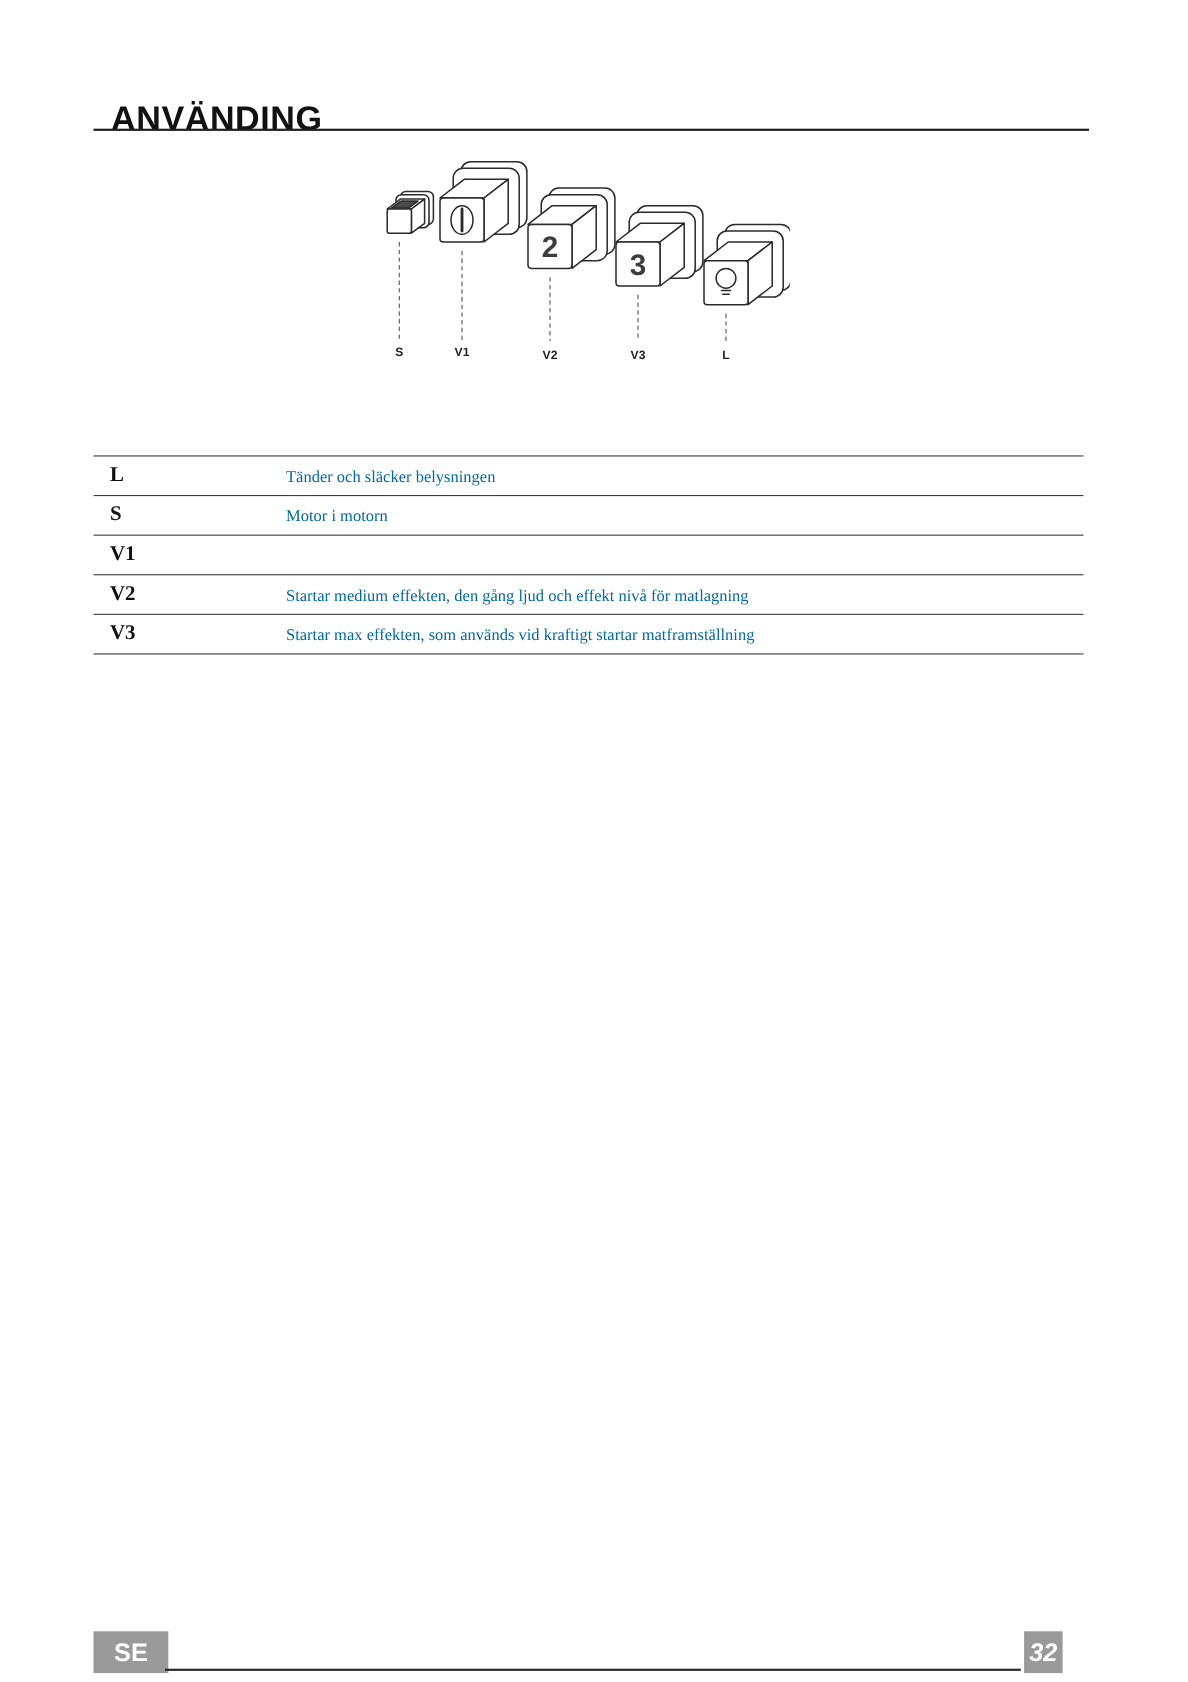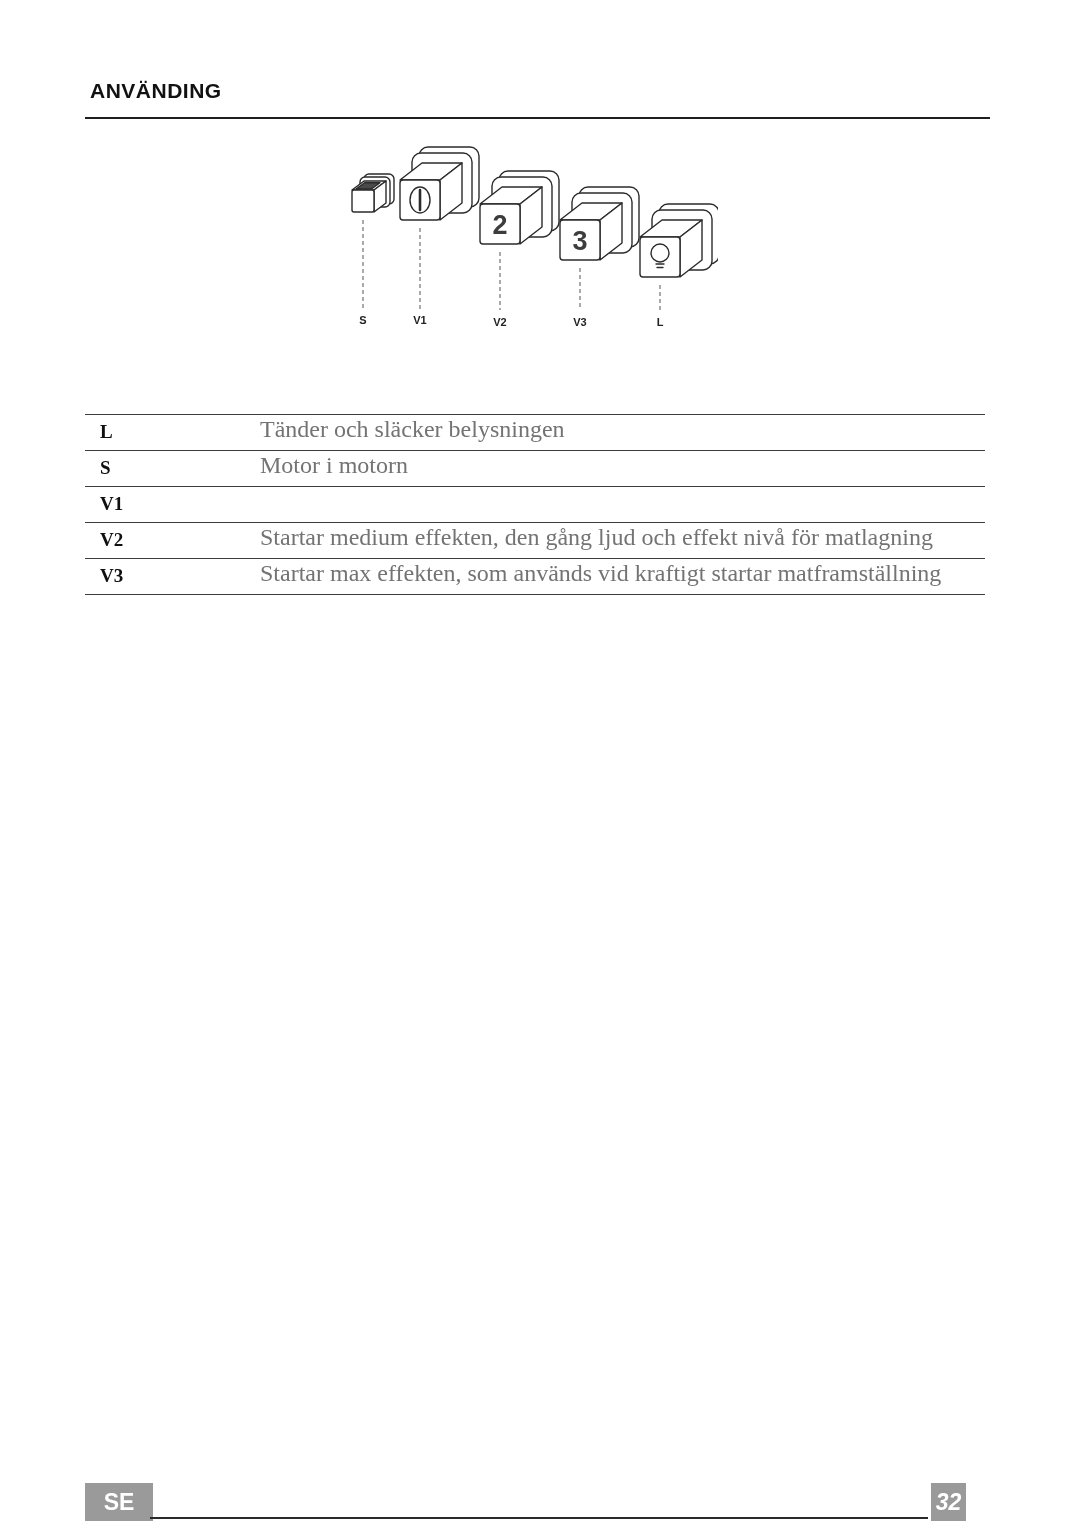--- a/index.html
+++ b/index.html
@@ -13,24 +13,24 @@
     width: 1080px;
     height: 1529px;
     background: #ffffff;
     overflow: hidden;
   }
   
   .title {
     position: absolute;
     left: 85px;
     top: 74px;
-    margin: 5px;
-    font-family: "Liberation Sans", sans-serif;
-    font-weight: 700;
-    font-size: 21px;
+    margin: 16px;
+    font-family: "Liberation Sans", sans-serif;
+    font-weight: 700;
+    font-size: 31px;
     letter-spacing: 0.5px;
     color: #111111;
   }
   .title-rule {
     position: absolute;
     left: 85px;
     top: 117px;
     width: 905px;
     height: 2px;
     background: #1f1f1f;
@@ -75,22 +75,22 @@
     width: 175px;
     padding: 0 0 7px 15px;
     font-weight: 700;
     font-size: 19px;
     color: #101010;
     box-sizing: border-box;
     flex-shrink: 0;
   }
   .ctl-desc {
     padding-bottom: 7px;
-    font-size: 24px;
-    color: #737373;
+    font-size: 15px;
+    color: #0369a1;
   }
   
   .footer-box {
     position: absolute;
     top: 1483px;
     height: 38px;
     background: #9a9a9a;
     color: #ffffff;
     font-family: "Liberation Sans", sans-serif;
     font-weight: 700;

